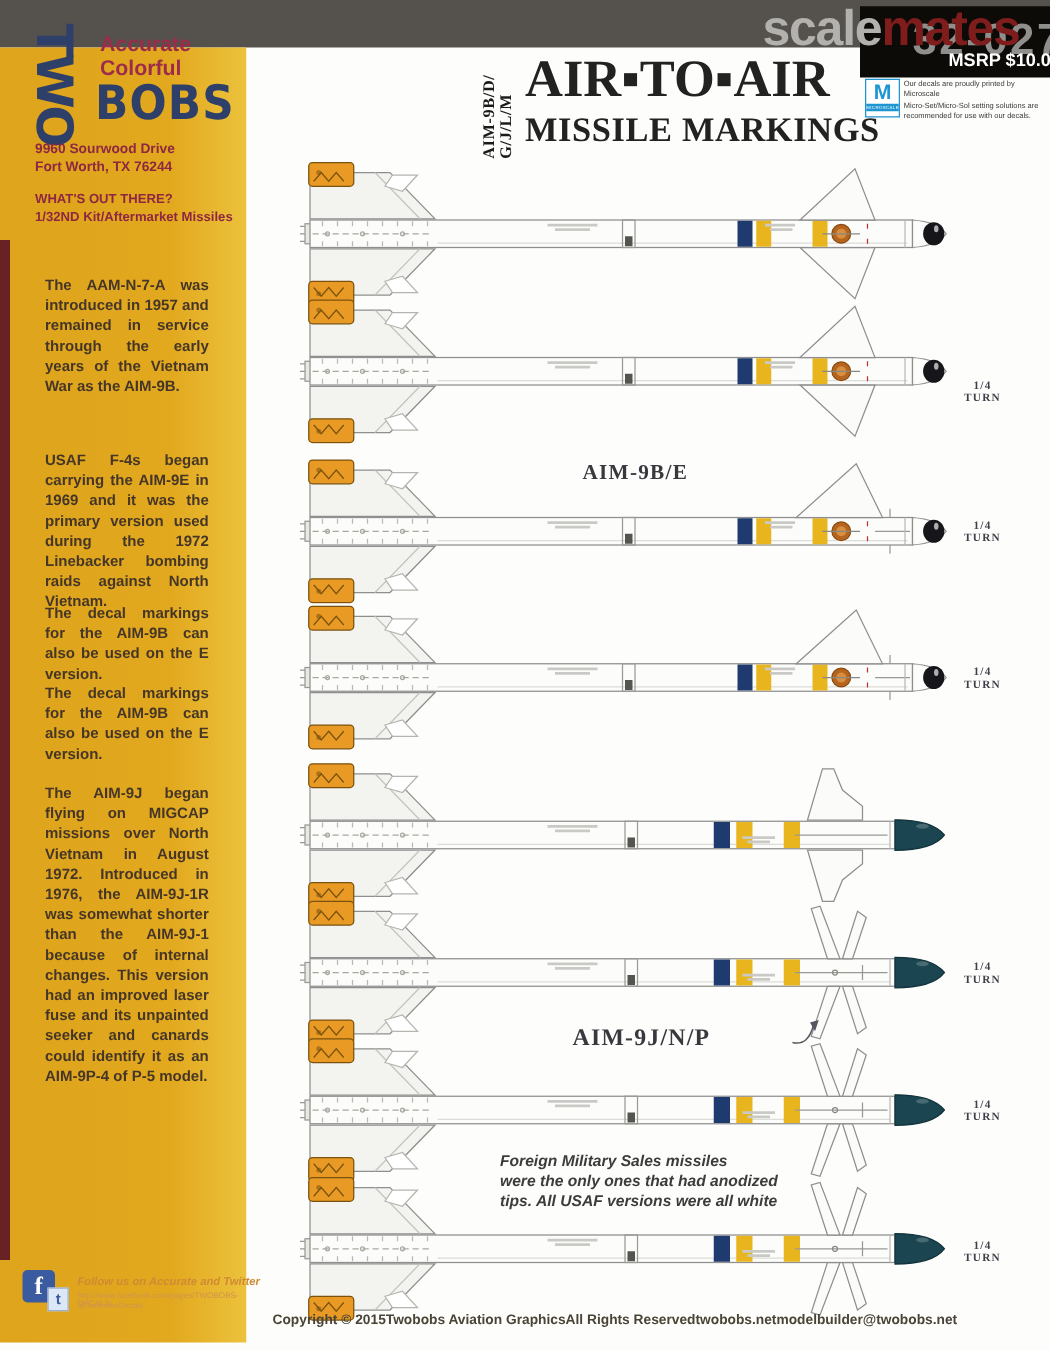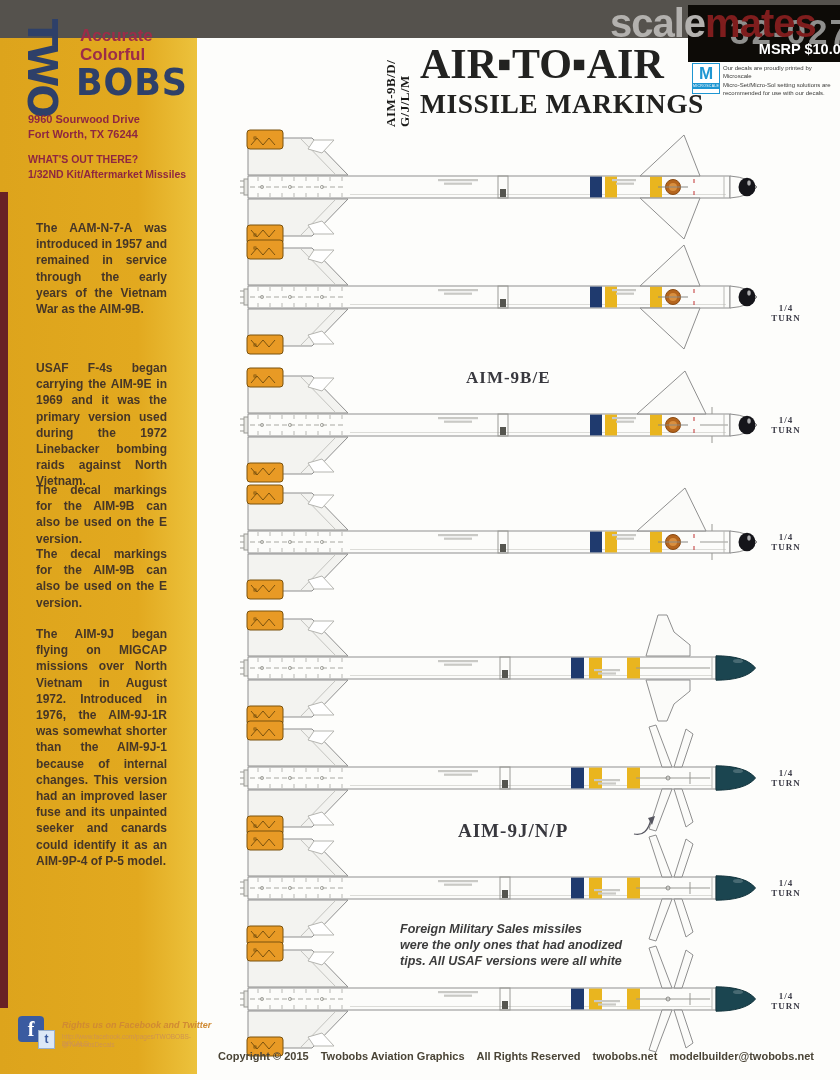--- a/index.html
+++ b/index.html
@@ -53,21 +53,21 @@
   
   .glabel{font-family:"Liberation Serif",serif;font-weight:700;color:#38383e;letter-spacing:1px;z-index:6;}
   #glabel-0{left:466px;top:368px;font-size:17px;}
   #glabel-1{left:458px;top:820px;font-size:19px;}
   .turn-label{width:46px;text-align:center;font-family:"Liberation Serif",serif;font-weight:600;
         font-size:9px;line-height:10px;letter-spacing:1px;color:#3f3f4a;z-index:6;}
   #note{left:400px;top:921px;font-size:12.5px;font-weight:bold;font-style:italic;color:#3c3c3c;
         line-height:16px;z-index:6;}
   .missile{z-index:5;}
   
-  #footer{left:218px;top:1050px;width:596px;display:flex;justify-content:space-between;
+  #footer{left:218px;top:1050px;width:596px;display:flex;justify-content:flex-start;
         font-size:11px;font-weight:bold;color:#4a4436;z-index:5;}
 </style>
 </head>
 <body>
 
 <div id="page">
 
   <div class="abs" id="top-band"></div>
   <div class="abs" id="black-box"></div>
   <div class="abs" id="prod-number">32-027</div>
@@ -97,21 +97,21 @@
   <div class="abs tagline" style="top:152px;">WHAT'S OUT THERE?</div>
   <div class="abs tagline" style="top:167px;font-weight:700;">1/32ND Kit/Aftermarket Missiles</div>
   <div class="abs para" style="top:220px;">The AAM-N-7-A was introduced in 1957 and remained in service through the early years of the Vietnam War as the AIM-9B.</div>
   <div class="abs para" style="top:334px;margin-top:26px;">USAF F-4s began carrying the AIM-9E in 1969 and it was the primary version used during the 1972 Linebacker bombing raids against North Vietnam.</div>
   <div class="abs para" style="top:482px;">The decal markings for the AIM-9B can also be used on the E version.</div>
   <div class="abs para" style="top:546px;">The decal markings for the AIM-9B can also be used on the E version.</div>
   <div class="abs para" style="top:594px;margin-top:32px;">The AIM-9J began flying on MIGCAP missions over North Vietnam in August 1972.  Introduced in 1976, the AIM-9J-1R was somewhat shorter than the AIM-9J-1 because of internal changes.  This version had an improved laser fuse and its unpainted seeker and canards could identify it as an AIM-9P-4 of P-5 model.</div>
 
   <div class="abs" id="fb-icon"><span>f</span></div>
   <div class="abs" id="tw-icon"><span>t</span></div>
-  <div class="abs" id="fb-line1">Rights us on Facebook and Twitter</div>
+  <div class="abs" id="fb-line1">Follow us on Accurate and Twitter</div>
   <div class="abs" id="fb-line2">http://www.facebook.com/pages/TWOBOBS-DECALS</div>
   <div class="abs" id="fb-line3">@TwobobsDecals</div>
 
   <div class="abs" id="vert-title">
     <div>AIM-9B/D/</div>
     <div>G/J/L/M</div>
   </div>
   <div class="abs" id="main-title">AIR▪TO▪AIR</div>
   <div class="abs" id="sub-title">MISSILE MARKINGS</div>
 

